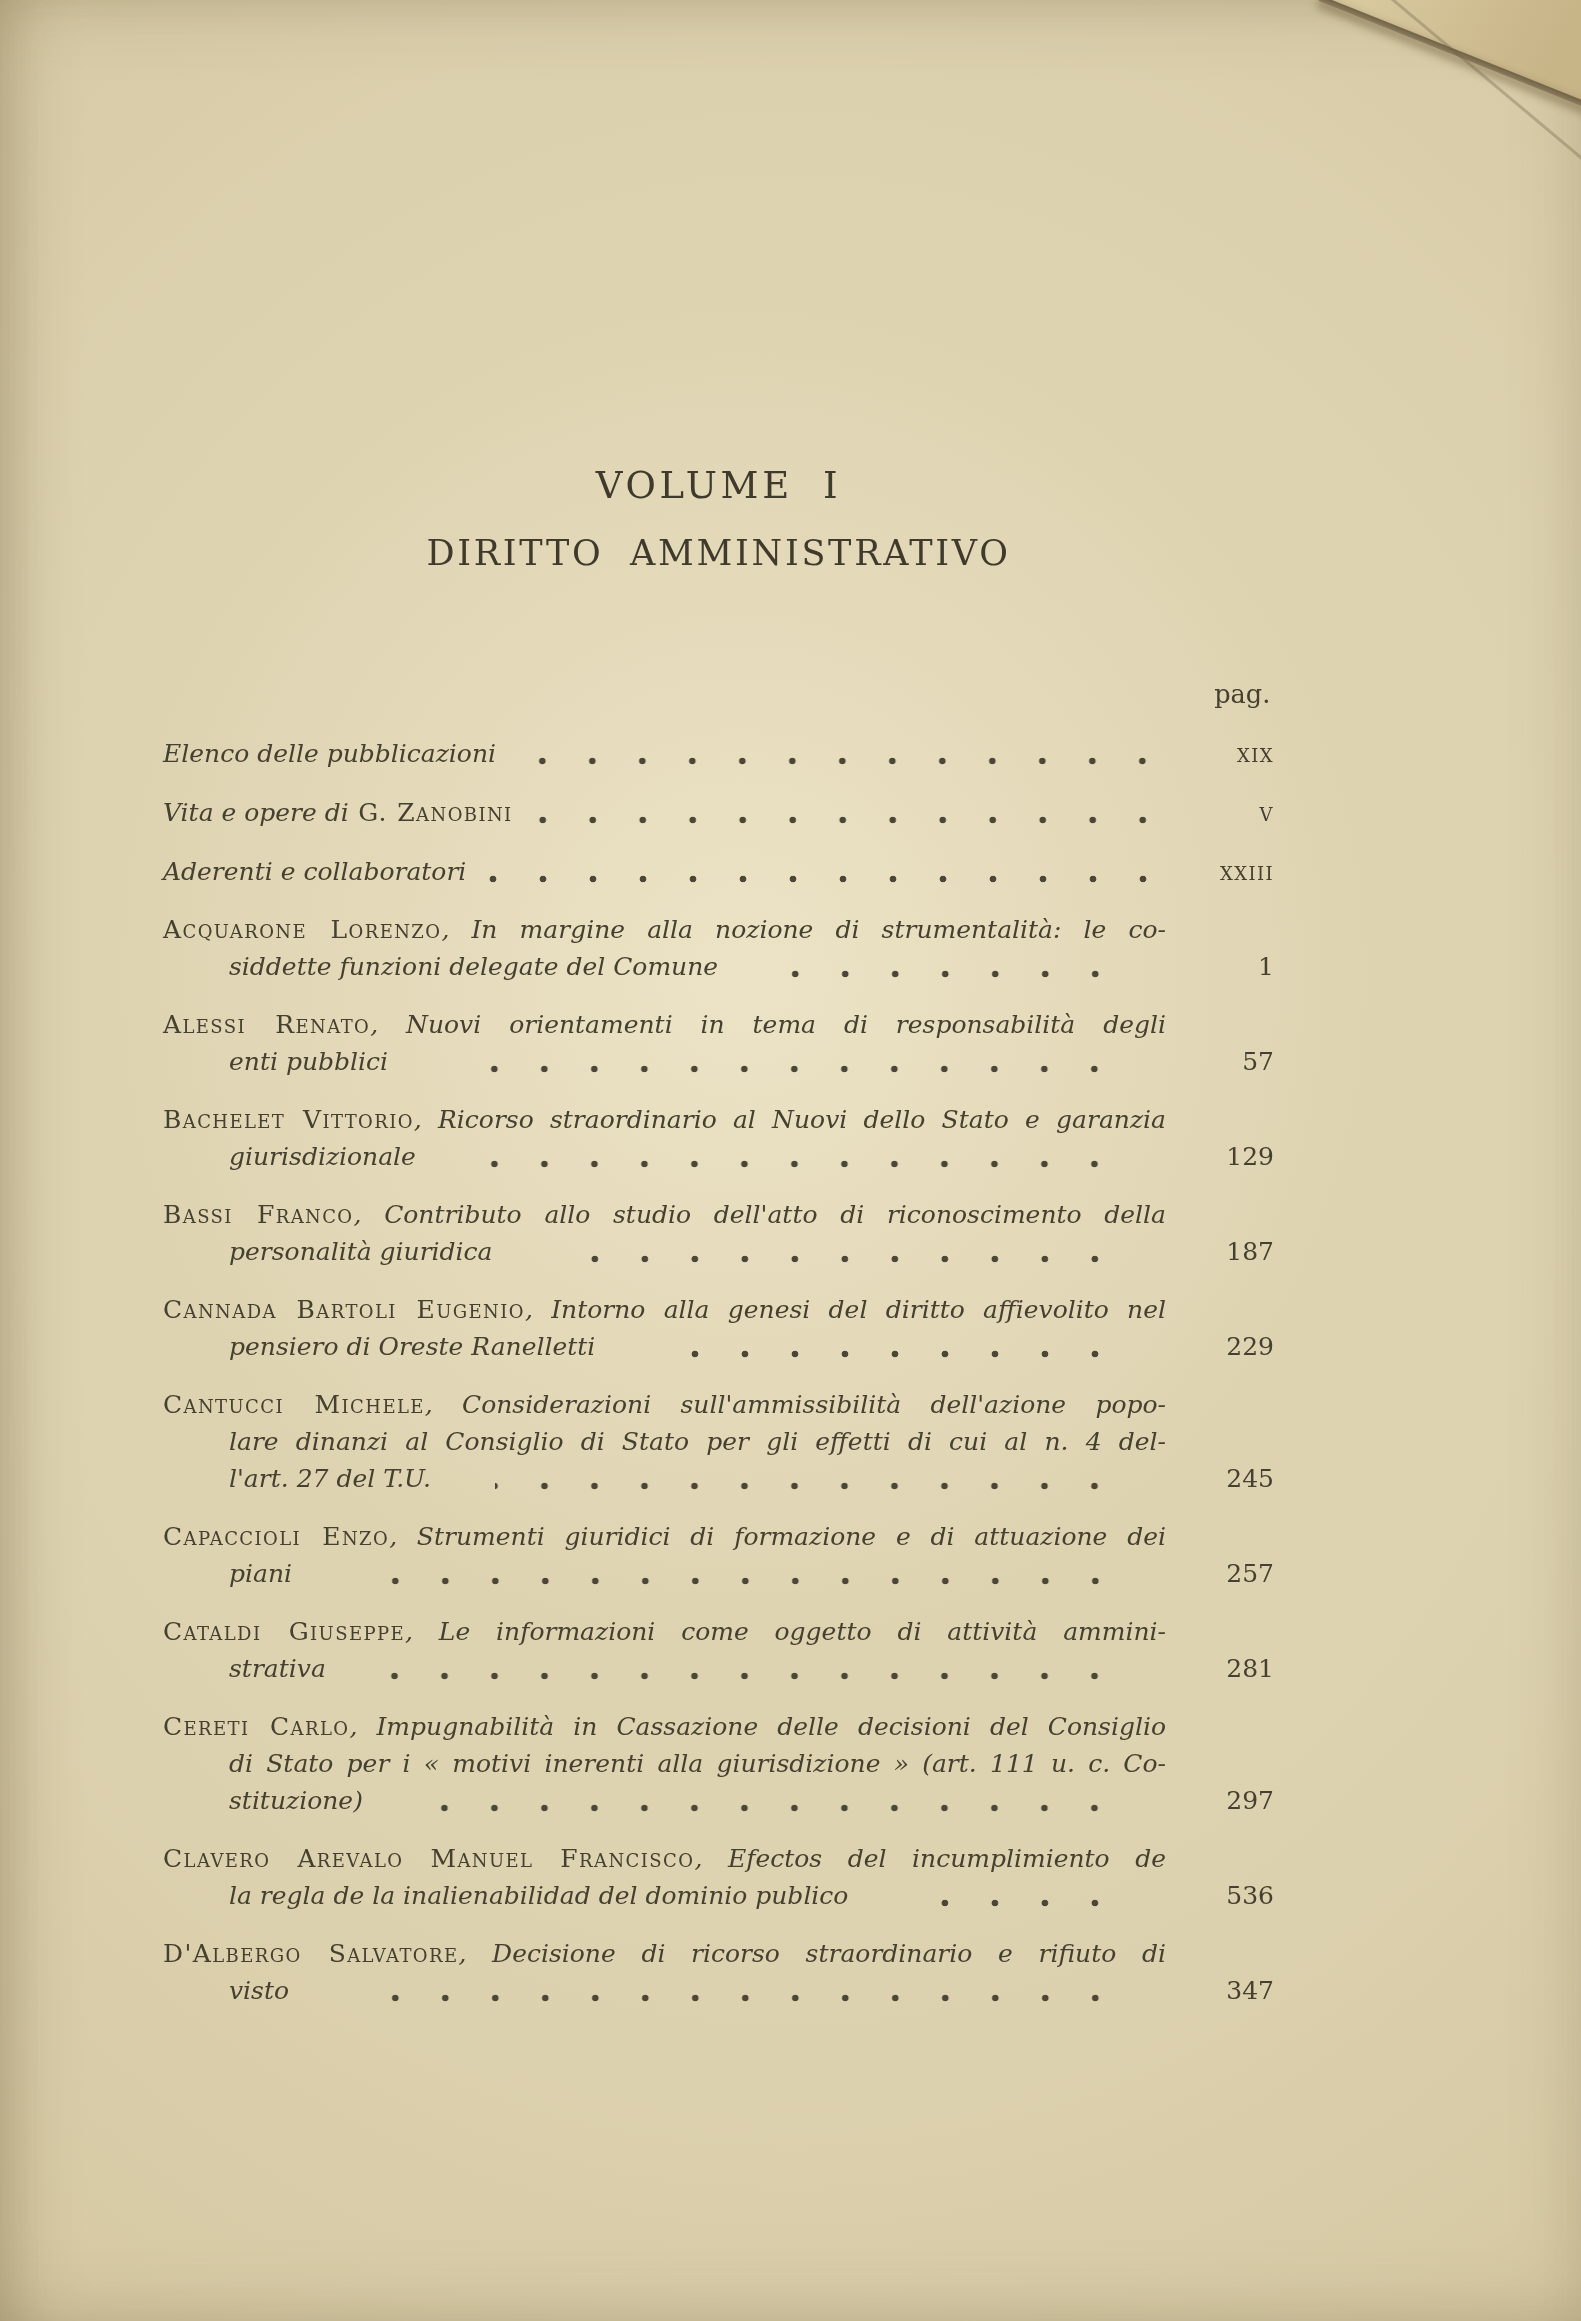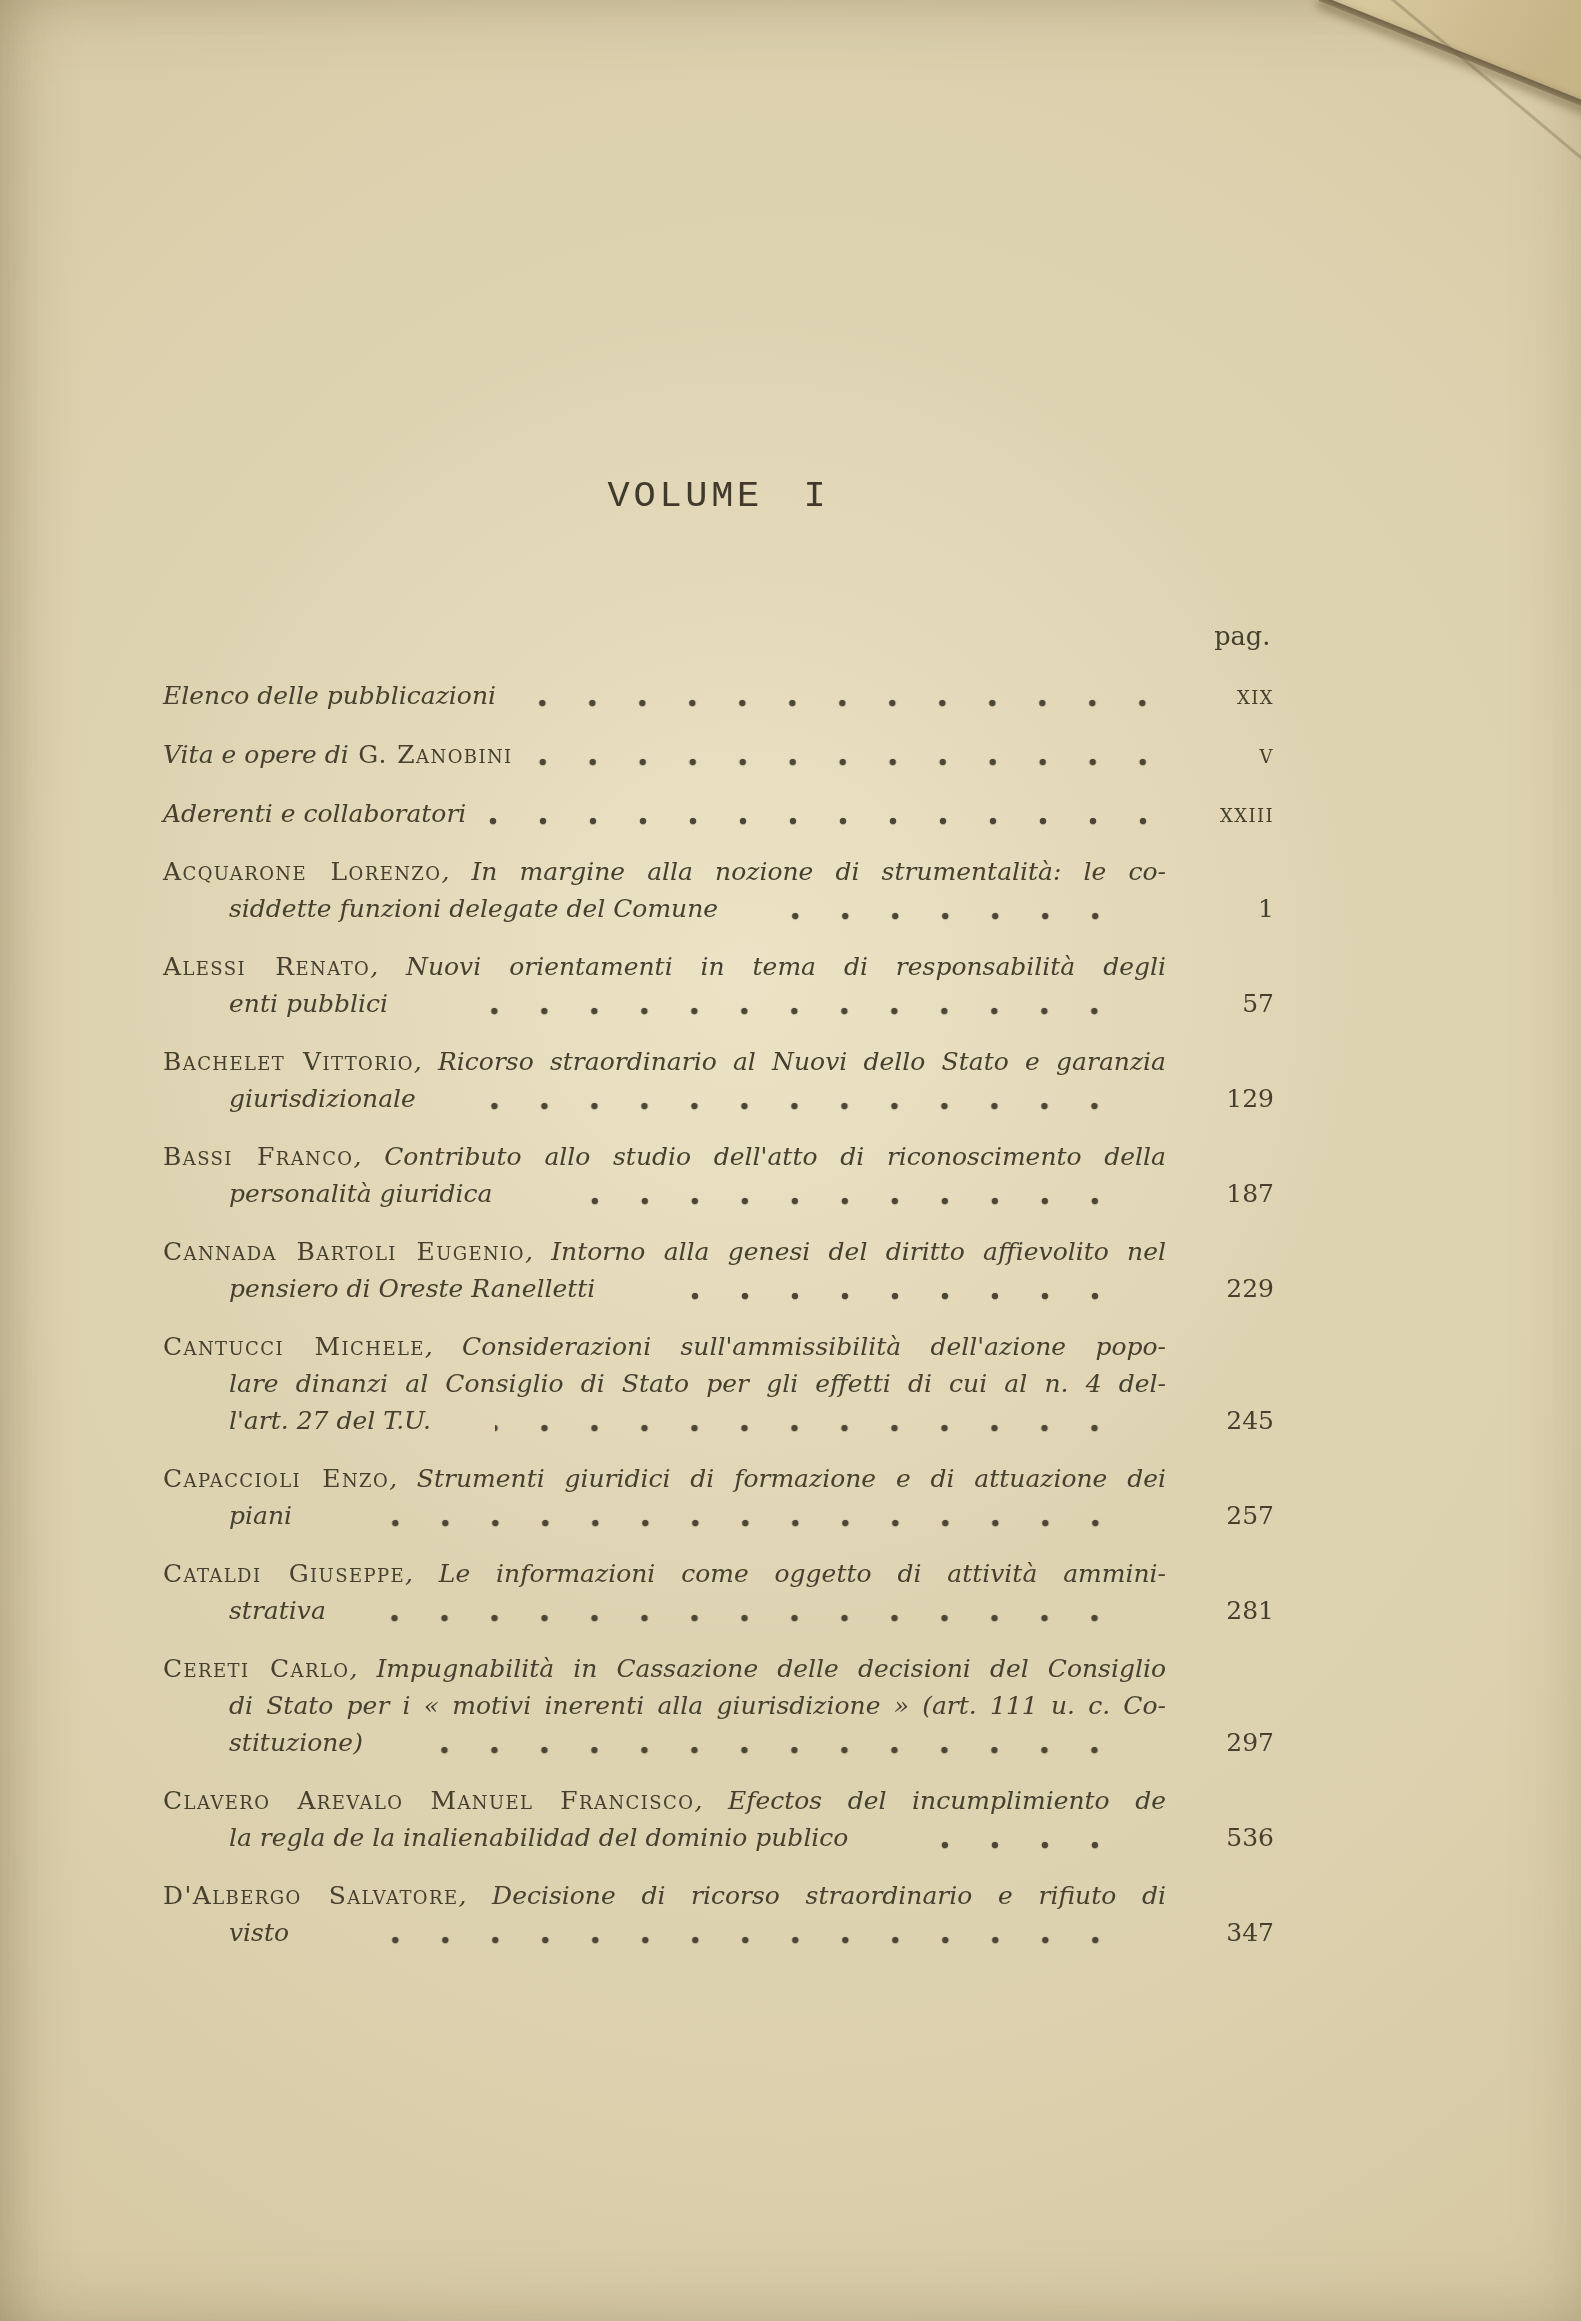--- a/index.html
+++ b/index.html
@@ -33,21 +33,21 @@
     border-radius:2.7px;
   }
   .fold-edge2{
     position:absolute;left:1389px;top:-5.5px;width:274px;height:2.7px;
     background:rgba(111,98,72,0.35);
     transform-origin:left center;transform:rotate(40deg);
   }
 
   .content{position:absolute;left:163px;top:0;width:1111px;padding-top:466px;}
   h1,h2{font-weight:400;text-align:center;color:#3f3a2c;}
-  h1{font-size:37px;line-height:40px;margin:10px;letter-spacing:3.7px;word-spacing:14.6px;font-family:Liberation Mono, monospace;}
+  h1{font-size:37px;line-height:40px;margin:0;letter-spacing:3.7px;word-spacing:14.6px;}
   h2{font-size:35px;line-height:42px;margin:25.6px 0 0 0;letter-spacing:2.7px;word-spacing:12.8px;}
 
   .pag-row{display:flex;justify-content:flex-end;margin-top:102px;font-size:25.6px;line-height:37px;}
   .pag-row span{padding-right:3.7px;}
 
   .l{font-size:25px;line-height:37px;}
   .j{text-align:justify;text-align-last:justify;padding-right:108px;}
   .ind{margin-left:66px;gap:48px;}
   .row{display:flex;align-items:baseline;}
   .fm{margin-top:22px;}
@@ -65,20 +65,21 @@
 </head>
 <body>
 
 <div class="photo">
   <div class="fold"></div>
   <div class="fold-edge"></div>
   <div class="fold-edge2"></div>
 
   <div class="content">
     <h1>VOLUME I</h1>
+    <h2>DIRITTO AMMINISTRATIVO</h2>
 
     <div class="pag-row">
       <span>pag.</span>
     </div>
 
     <div id="toc">
         <div class="l row fm">
           <span class="it">Elenco delle pubblicazioni</span>
           <span class="dots"></span>
           <span class="pg sc">xix</span>

